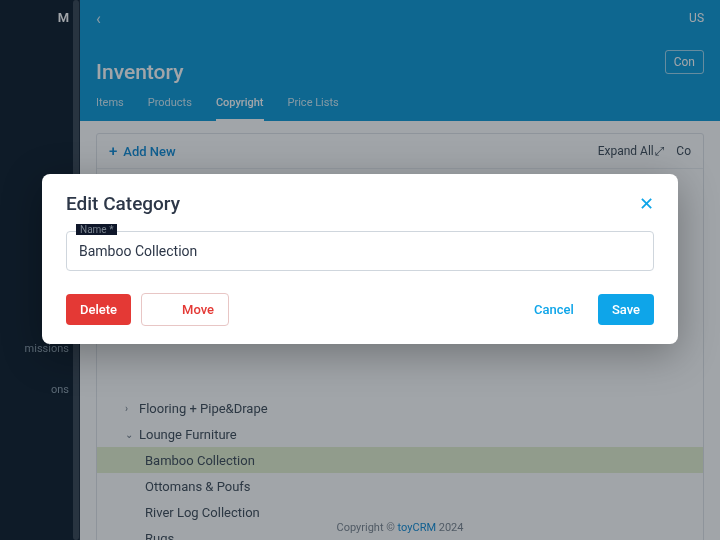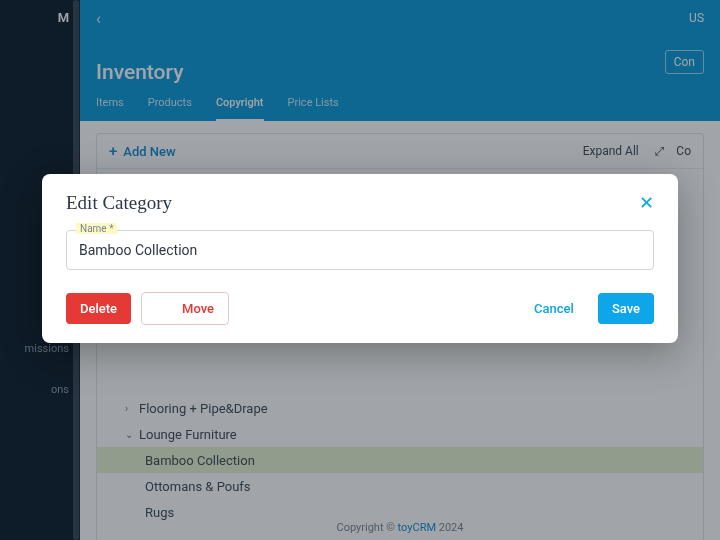--- a/index.html
+++ b/index.html
@@ -39,21 +39,21 @@
     .tab { padding: 6px 0 10px; color: rgba(255,255,255,0.8); cursor: pointer; border-bottom: 2px solid transparent; }
     .tab.active { color: #fff; font-weight: 500; border-bottom-color: #fff; }
     
     
     .tree-wrap { padding: 12px 16px; background: #fff; height: calc(100% - 103px); overflow: hidden; }
     .tree-box { border: 1px solid #dfe3e8; border-radius: 3px; background: #fff; height: 100%; font-size: 13px; color: #3d4a57; overflow: hidden; }
     .tree-toolbar { display: flex; align-items: center; padding: 8px 12px; border-bottom: 1px solid #eceff2; }
     .add-new { color: #0f8bd6; font-weight: 500; cursor: pointer; display: inline-flex; align-items: center; gap: 6px; }
     .add-new .plus { font-size: 15px; }
     .tree-toolbar .right { margin-left: auto; display: flex; gap: 12px; align-items: center; color: #3d4a57; font-size: 12px; }
-    .tb-link { cursor: pointer; display: inline-flex; align-items: center; gap: 16px; }
+    .tb-link { cursor: pointer; display: inline-flex; align-items: center; gap: 1px; }
     .expand-ico { font-size: 12px; color: #3d4a57; }
     
     .tree-list { }
     .tree-row { display: flex; align-items: center; height: 26px; padding-left: 12px; cursor: pointer; color: #3d4a57; }
     .tree-row.level1 { padding-left: 28px; }
     .tree-row.level2 { padding-left: 48px; }
     .tree-row .caret { width: 14px; font-size: 10px; color: #6b7785; }
     .tree-row.selected { background: #e4f0cf; }
     .spacer { height: 200px; } 
     
@@ -70,25 +70,25 @@
     .modal {
       position: absolute;
       top: 174px; left: 42px;
       width: 636px;
       background: #fff;
       border-radius: 8px;
       box-shadow: 0 10px 40px rgba(0,0,0,0.3);
       padding: 18px 24px 18px;
     }
     .modal-head { display: flex; align-items: center; margin-bottom: 16px; }
-    .modal-title { font-size: 19px; font-weight: 500; color: #2d3748; font-family: Liberation Serif, serif; }
+    .modal-title { font-size: 19px; font-weight: 500; color: #2d3748; }
     .close-x { margin-left: auto; color: #0ea5e9; font-size: 18px; cursor: pointer; line-height: 1; }
     
     .field-wrap { position: relative; margin: 12px 0 22px; }
-    .field-label { position: absolute; top: -7px; left: 10px; background: #fef9c3; padding: 0 4px; font-size: 10px; color: #7a848f; }
+    .field-label { position: absolute; top: -7px; left: 10px; background: #0f172a; padding: 0 4px; font-size: 10px; color: #7a848f; }
     .name-input {
       width: 100%;
       border: 1px solid #cfd6dd;
       border-radius: 4px;
       font-size: 14px;
       padding: 11px 12px;
       color: #2d3748;
       outline: none;
     }
     
@@ -167,20 +167,23 @@
           <span class="caret">⌄</span>
           <span>Lounge Furniture</span>
         </div>
         <div class="tree-row level2 selected">
           <span>Bamboo Collection</span>
         </div>
         <div class="tree-row level2">
           <span>Ottomans &amp; Poufs</span>
         </div>
         <div class="tree-row level2">
+          <span>River Log Collection</span>
+        </div>
+        <div class="tree-row level2">
           <span>Rugs</span>
         </div>
       </div>
     </div>
   </div>
 
   <div class="footer">
     <span>Copyright © </span><a href="#">toyCRM</a><span> 2024</span>
   </div>
 </div>

